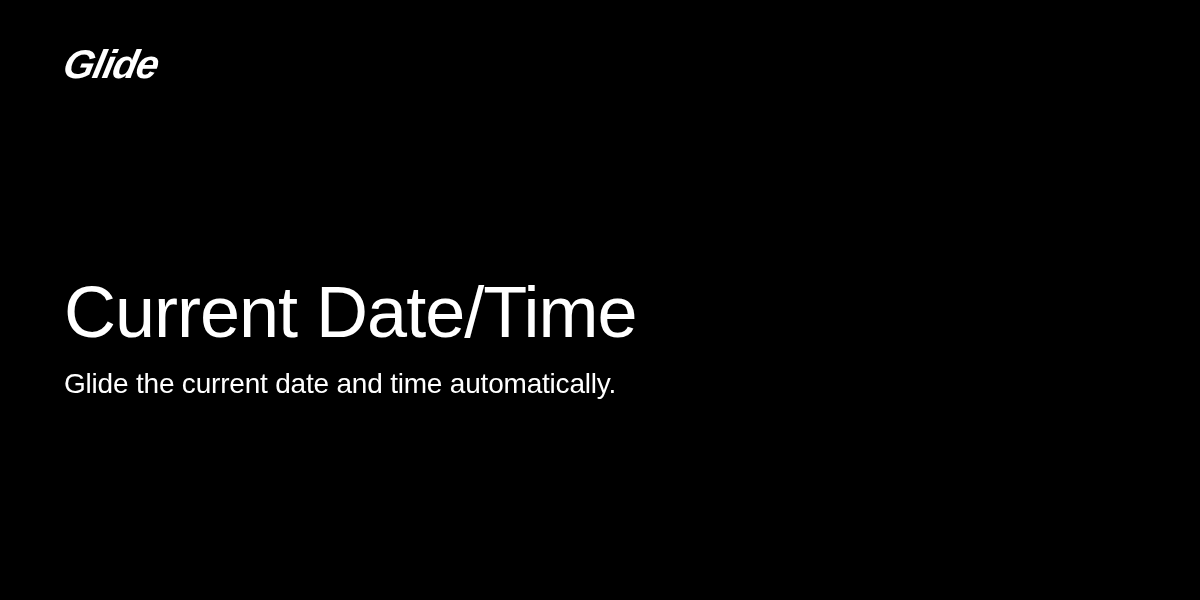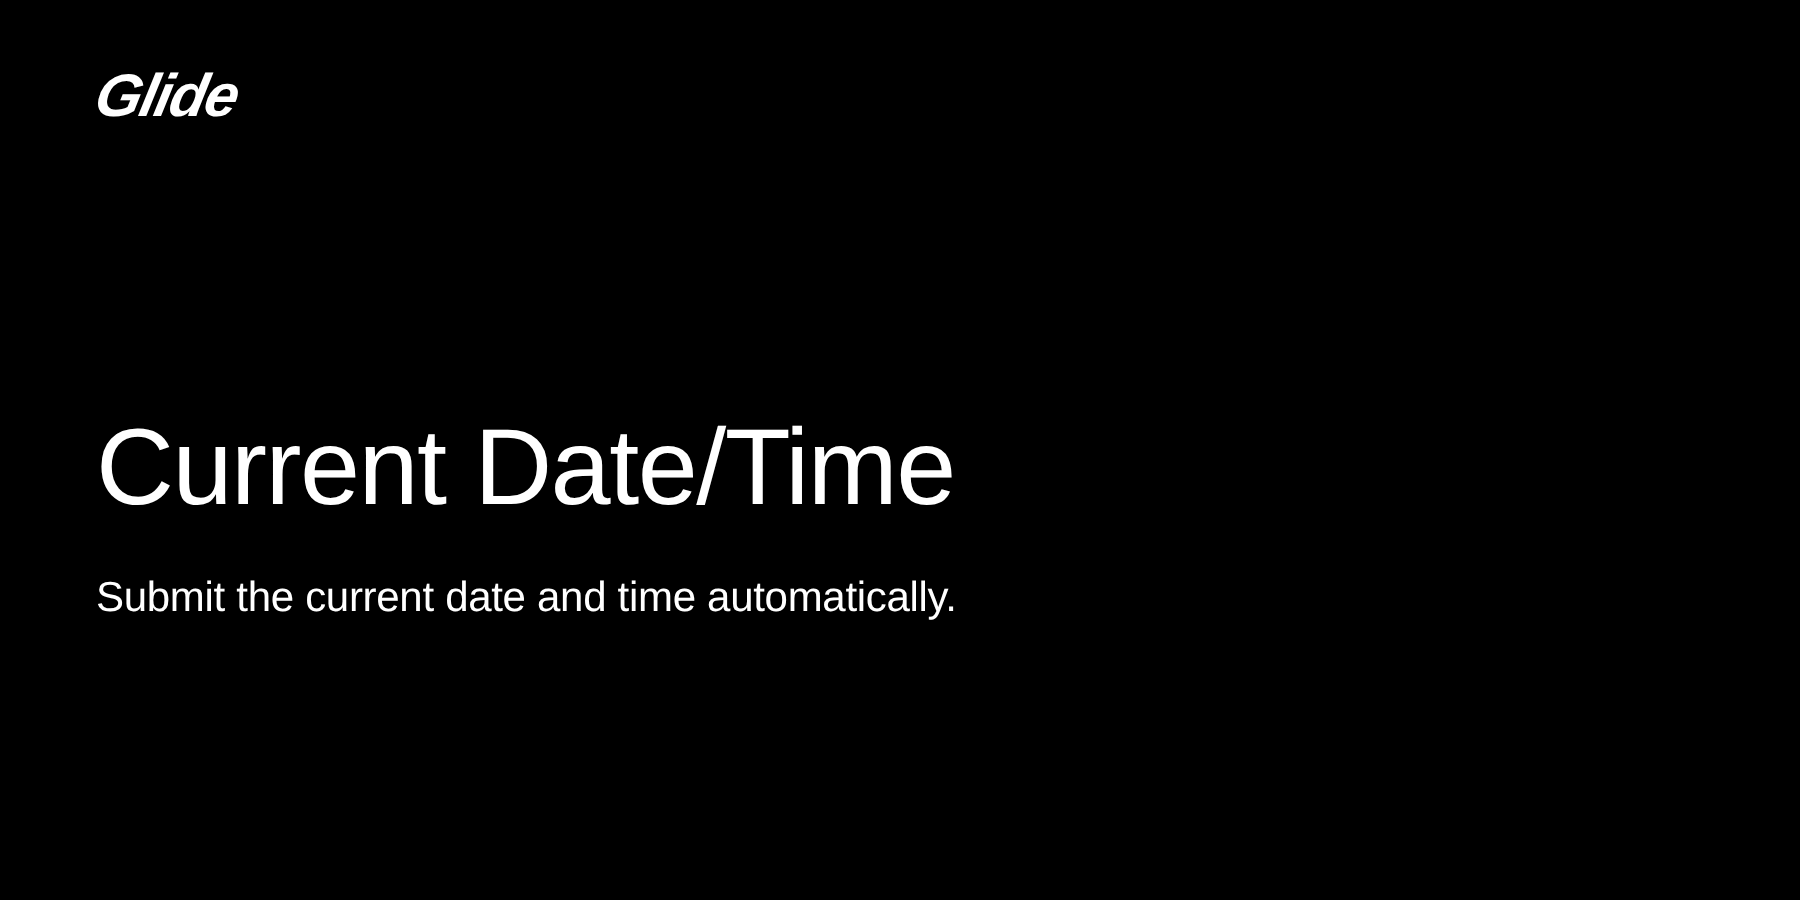--- a/index.html
+++ b/index.html
@@ -41,33 +41,33 @@
       position: absolute;
       left: 64px;
       top: 275px;
       max-width: 700px;
     }
     .title {
       font-size: 72px;
       font-weight: 400;
       line-height: 1.05;
       letter-spacing: -1px;
-      margin-bottom: 28px;
+      margin-bottom: 14px;
     }
     .subtitle {
       font-size: 28px;
       font-weight: 400;
       line-height: 1.35;
       color: #ffffff;
       letter-spacing: -0.2px;
     }
   </style>
 </head>
 <body>
 
 <div class="header">
   <span class="brand-logo">Glide</span>
 </div>
 
 <div class="content">
   <h1 class="title">Current Date/Time</h1>
-  <p class="subtitle">Submit the current date and time automatically.</p>
+  <p class="subtitle">Glide the current date and time automatically.</p>
 </div>
 
 </body></html>

